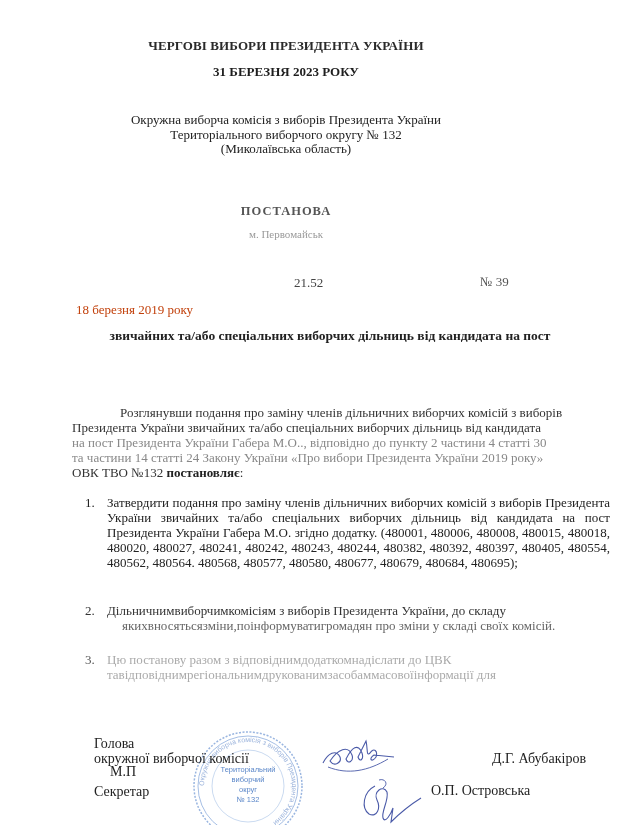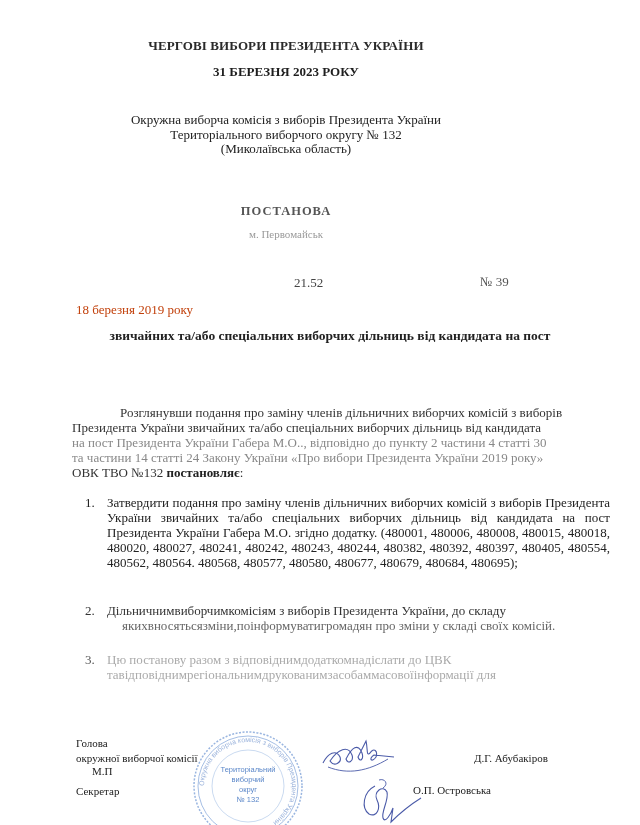--- a/index.html
+++ b/index.html
@@ -24,21 +24,21 @@
     .intro .fade { color: #888; }
     .intro b { font-weight: bold; color: #222; }
     .item { left: 85px; width: 525px; font-size: 13px; line-height: 15px; color: #222; }
     .item .n { position: absolute; left: 0; top: 0; }
     .item .t { margin-left: 22px; text-align: justify; }
     .item1 { top: 495px; }
     .item2 { top: 603px; color: #333; }
     .item2 .t2 { color: #666; margin-left: 15px; }
     .item3 { top: 652px; color: #555; }
     .item3 .fade { color: #aaa; }
-    .sig { font-size: 11px; color: #222; line-height: 15px; }
+    .sig { font-size: 14px; color: #222; line-height: 15px; margin-left: 18px; }
     .stamp { left: 192px; top: 730px; width: 112px; height: 112px; }
     .sign1 { left: 318px; top: 735px; width: 80px; height: 40px; }
     .sign2 { left: 355px; top: 778px; width: 70px; height: 50px; }
   </style>
 </head>
 <body>
 
 <div>
 
   <div class="abs center hdr1">ЧЕРГОВІ ВИБОРИ ПРЕЗИДЕНТА УКРАЇНИ</div>

